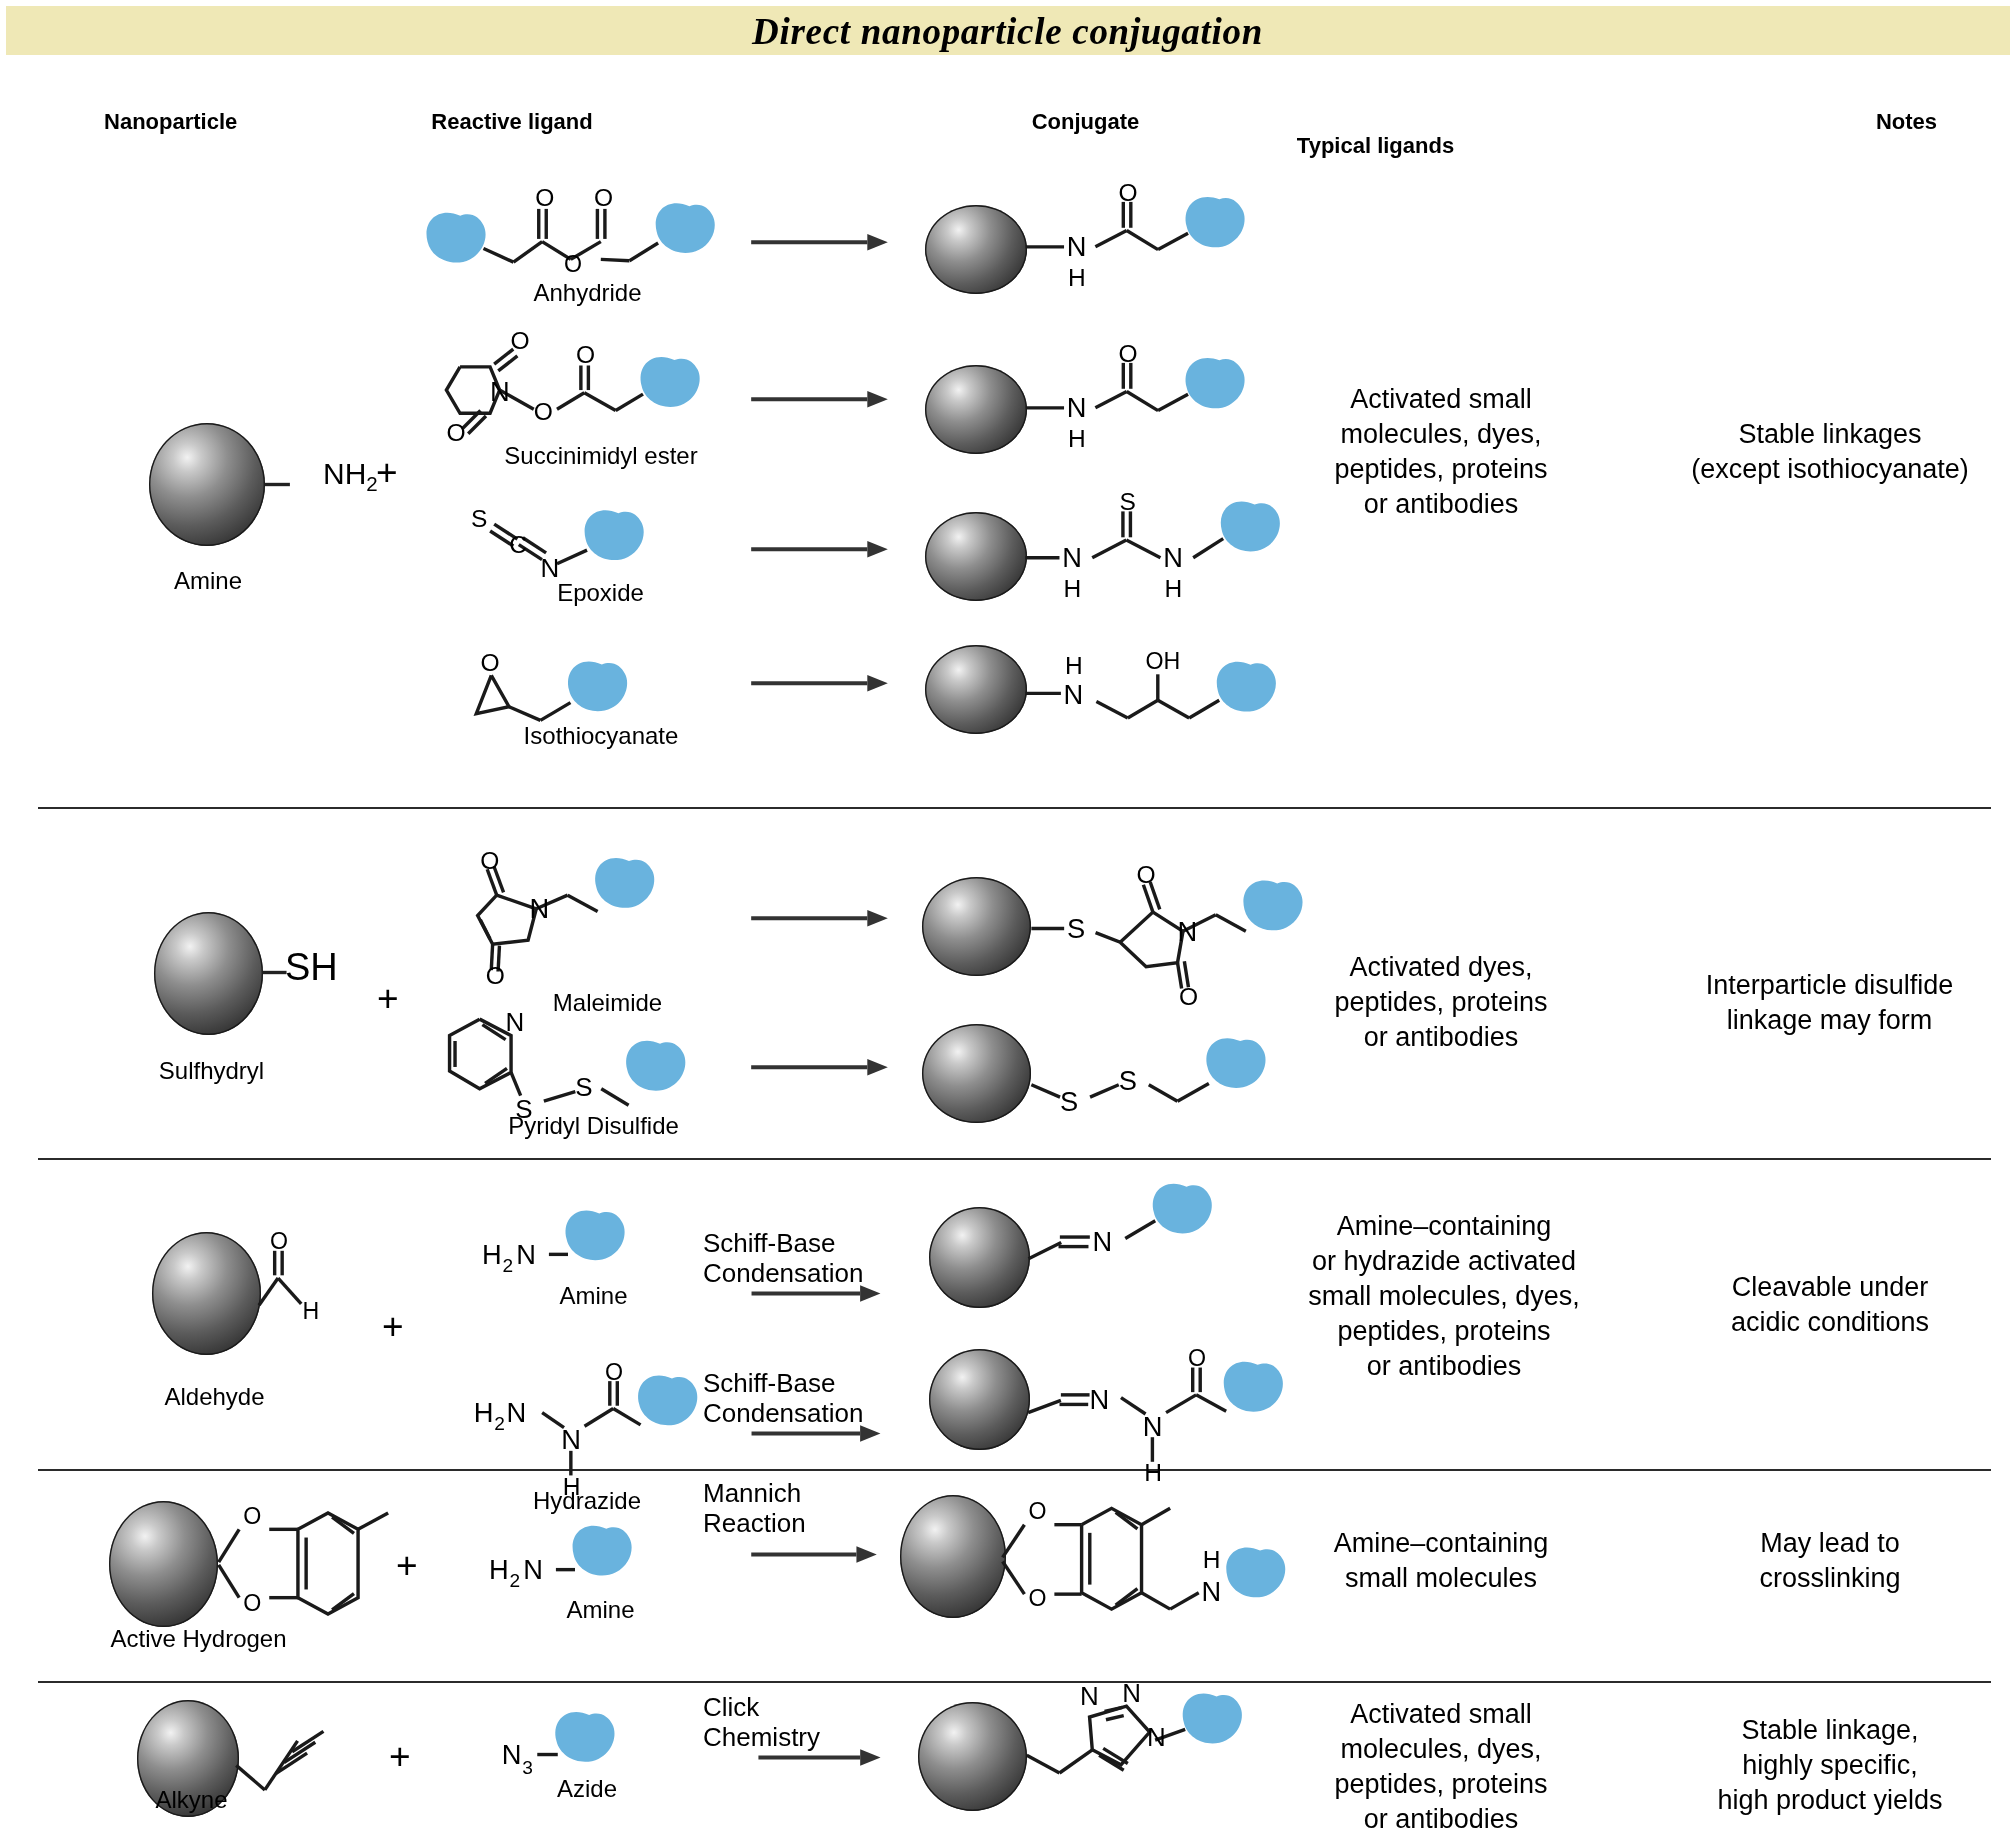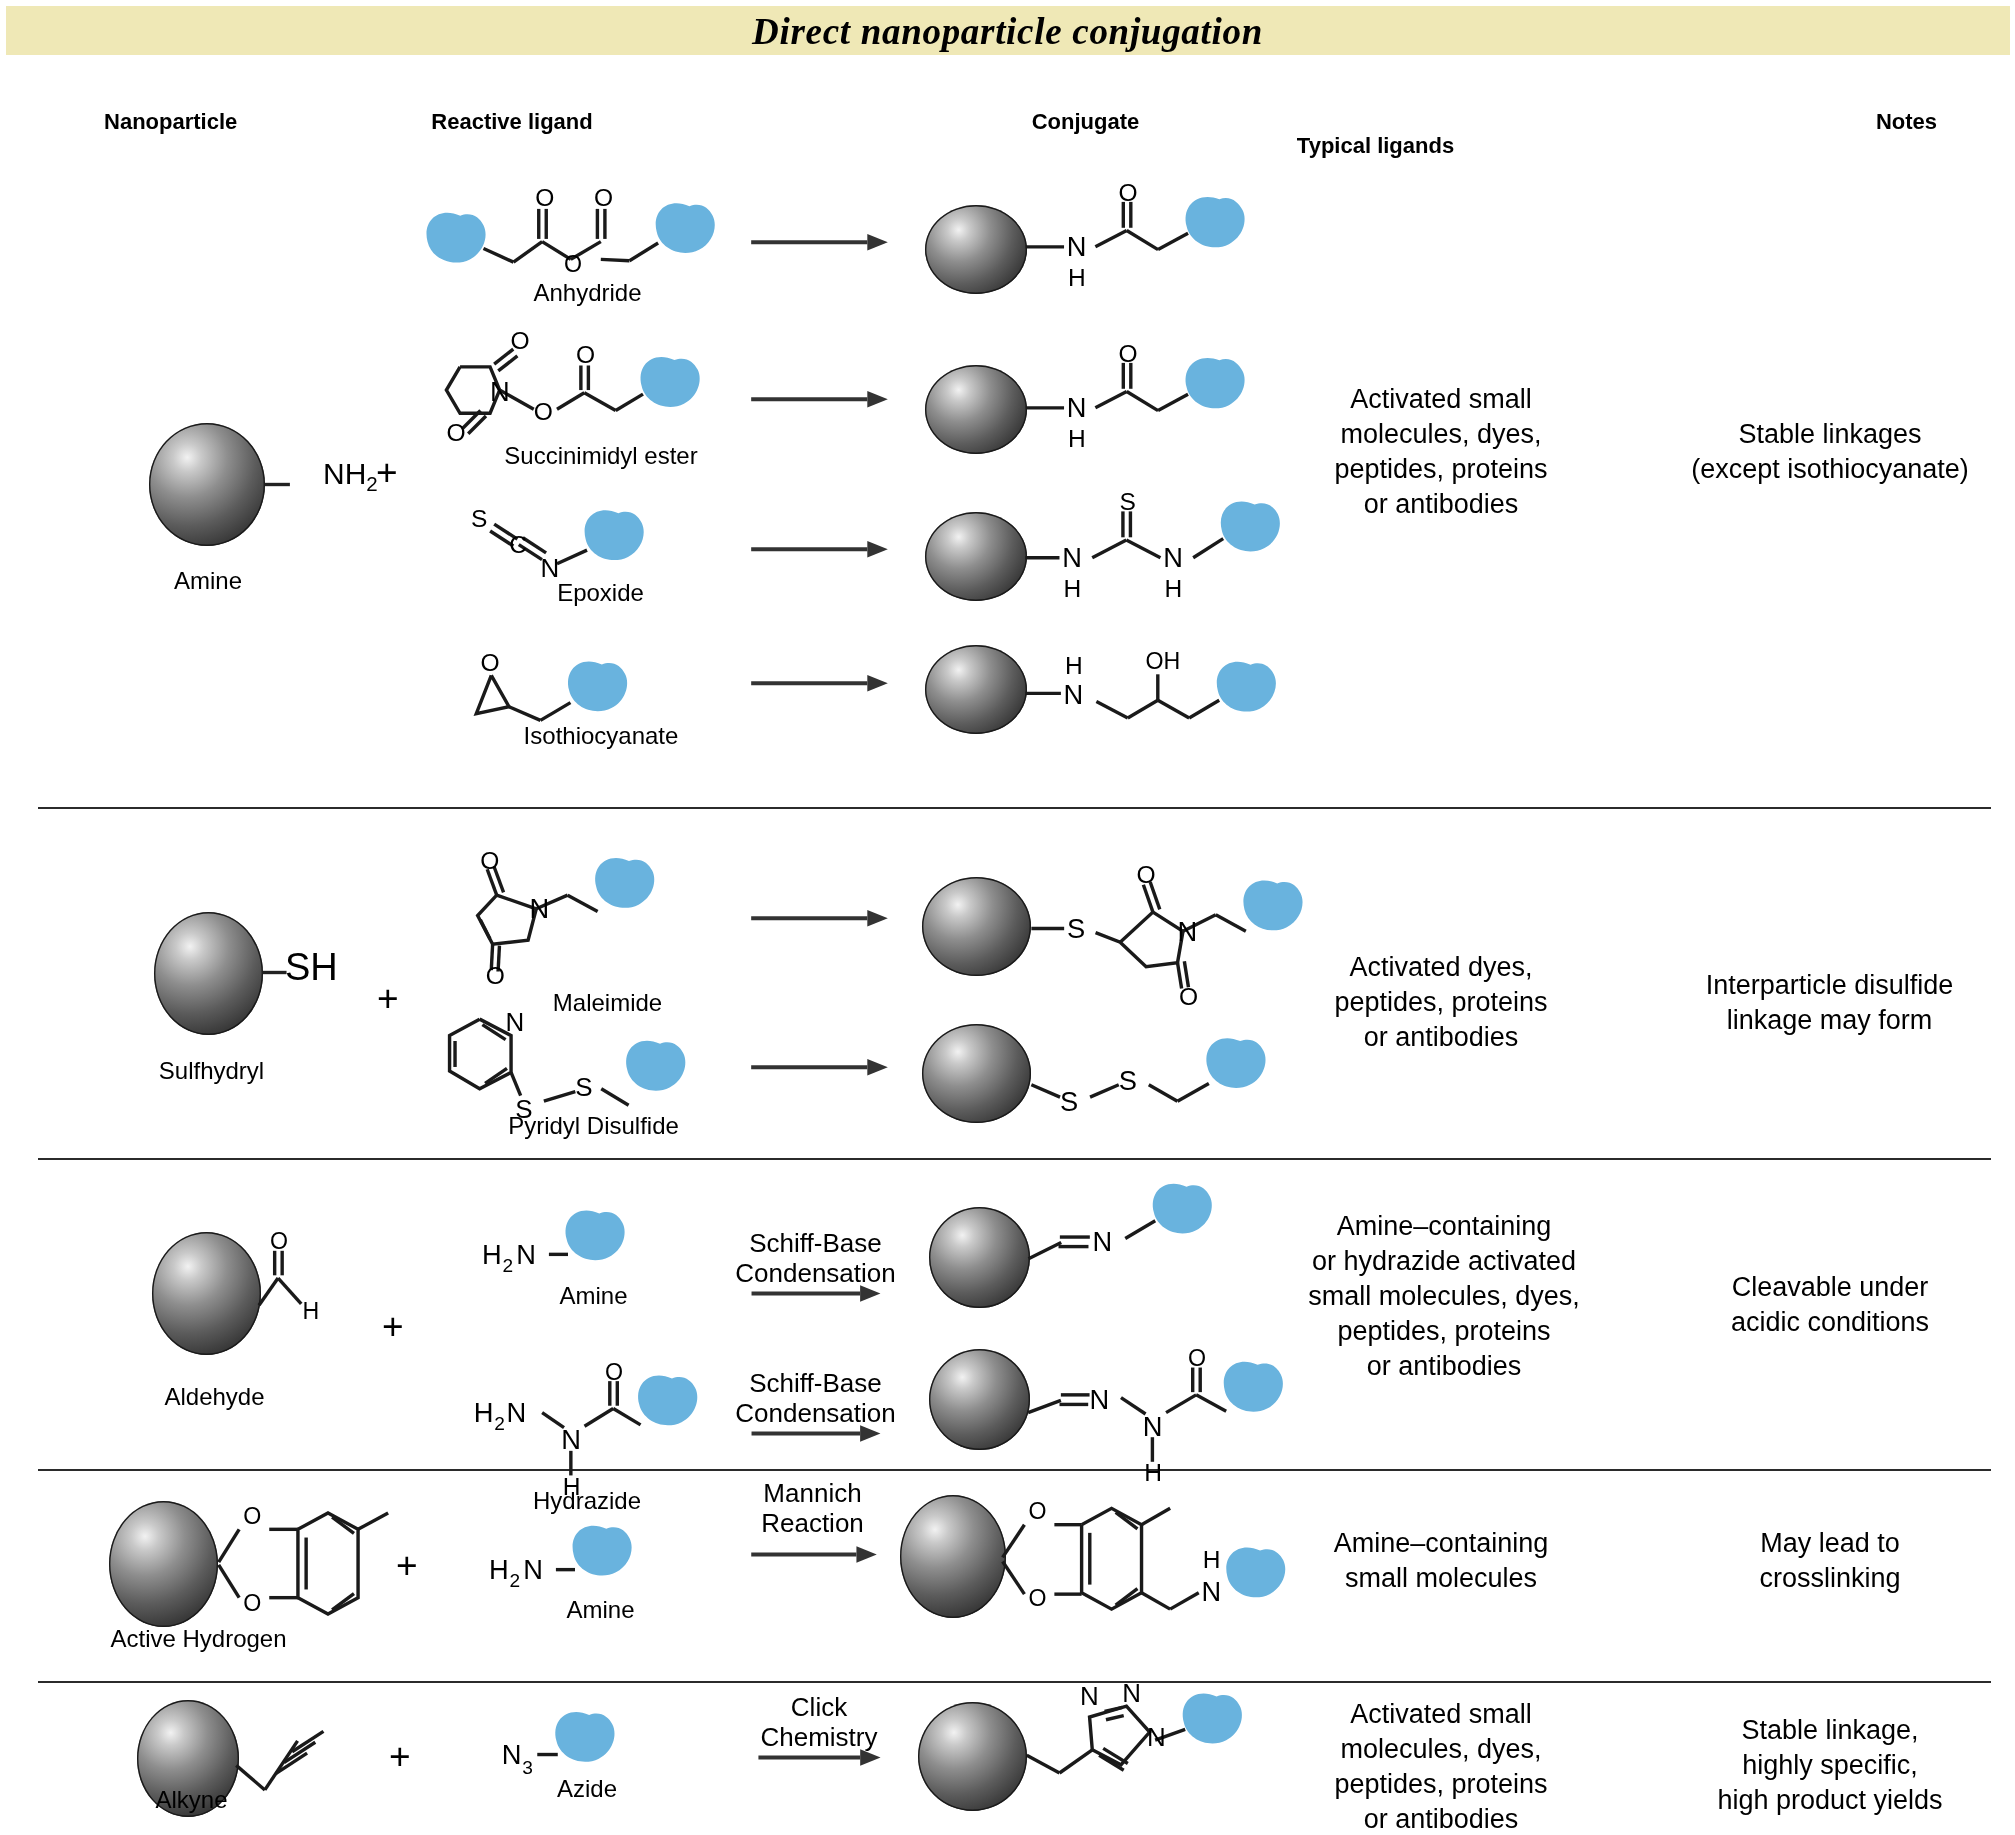--- a/index.html
+++ b/index.html
@@ -32,21 +32,21 @@
     position:absolute;text-align:center;font-size:27px;line-height:1.30;
     white-space:pre-line;
   }
   .np{
     position:absolute;border-radius:50%;
     background:radial-gradient(circle at 33% 28%, #f2f2f2 0%, #c9c9c9 12%, #8e8e8e 34%, #5c5c5c 58%, #3a3a3a 78%, #262626 100%);
     box-shadow:0 0 0 1.4px #1a1a1a inset;
   }
   .rxn{position:absolute;}
   .rxn-label{
-    position:absolute;text-align:center;font-size:26px;line-height:1.15;
+    position:absolute;font-size:26px;line-height:1.15;
     white-space:nowrap;
   }
   svg{overflow:visible;}
   .struct{position:absolute;}
   .ligand-blob{fill:#69B3DE;}
 </style>
 </head>
 <body>
 
 <div class="banner">

